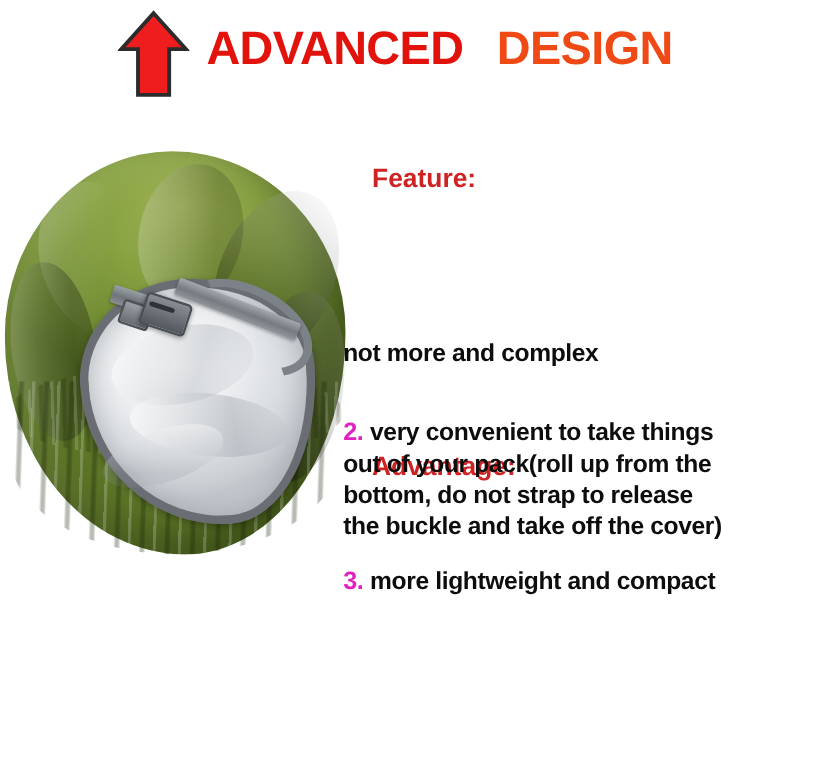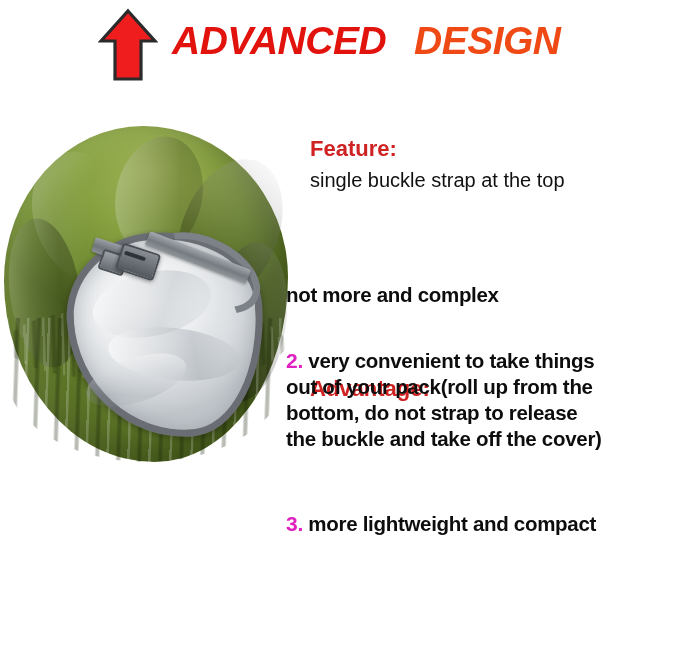--- a/index.html
+++ b/index.html
@@ -1,21 +1,21 @@
 <!DOCTYPE html>
 <html><head>
 <meta charset="utf-8">
 <style>
   html,body{margin:0;padding:0;background:#fff;}
   body{width:679px;height:645px;position:relative;overflow:hidden;
        font-family:"Liberation Sans","DejaVu Sans",sans-serif;background:#ffffff;}
   #stage{position:absolute;inset:0;width:679px;height:645px;background:#fff;}
 
   
-  #header{position:absolute;left:0;top:0;width:679px;height:95px;font-style:italic;}
+  #header{position:absolute;left:0;top:0;width:679px;height:95px;}
   #arrow-icon{position:absolute;left:98px;top:8px;width:60px;height:74px;}
   #title-advanced,#title-design{
     position:absolute;top:18px;font-size:39px;font-weight:bold;
     letter-spacing:-0.5px;line-height:46px;white-space:nowrap;
     font-family:"Liberation Sans","DejaVu Sans",sans-serif;
   }
   #title-advanced{left:172px;color:#e2120c;}
   #title-design{left:414px;color:#ef4a15;text-align:right;}
 
   
@@ -124,21 +124,21 @@
 
   #advantage-block{position:absolute;left:24px;top:240px;width:369px;}
   #advantage-heading{color:#cf2222;}
   .adv-item{position:absolute;left:0;width:393px;}
   .adv-num{color:#e020c0;font-weight:bold;font-size:21px;}
   .adv-text{font-size:20.5px;color:#0d0d0d;font-weight:bold;line-height:26px;
             letter-spacing:-0.3px;
             font-family:"Liberation Sans","DejaVu Sans",sans-serif;}
   #adv-1{top:282px;left:286px;}
   #adv-2{top:348px;left:286px;}
-  #adv-3{top:511px;left:286px;}
+  #adv-3{top:472px;left:286px;}
   .adv-hang{display:block;}
 </style>
 </head>
 <body>
 
 <div id="stage">
 
   <div id="header">
 
     <svg id="arrow-icon" viewBox="0 0 60 74">
@@ -171,21 +171,20 @@
     <div class="ph" id="strap-right"></div>
     <div class="ph" id="buckle-tab"></div>
     <div class="ph" id="buckle-icon"></div>
     <div class="ph" id="buckle-slot"></div>
   </div>
 
   <div id="text-column">
 
     <div id="feature-block">
       <div class="heading" id="feature-heading">Feature:</div>
-      <div class="body-line" id="feature-line-1">single buckle strap at the top</div>
     </div>
 
     <div id="advantage-block">
       <div class="heading" id="advantage-heading">Advantage:</div>
     </div>
   </div>
 
   <div class="adv-item" id="adv-1">
     <div class="adv-text adv-hang">not more and complex</div>
   </div>

